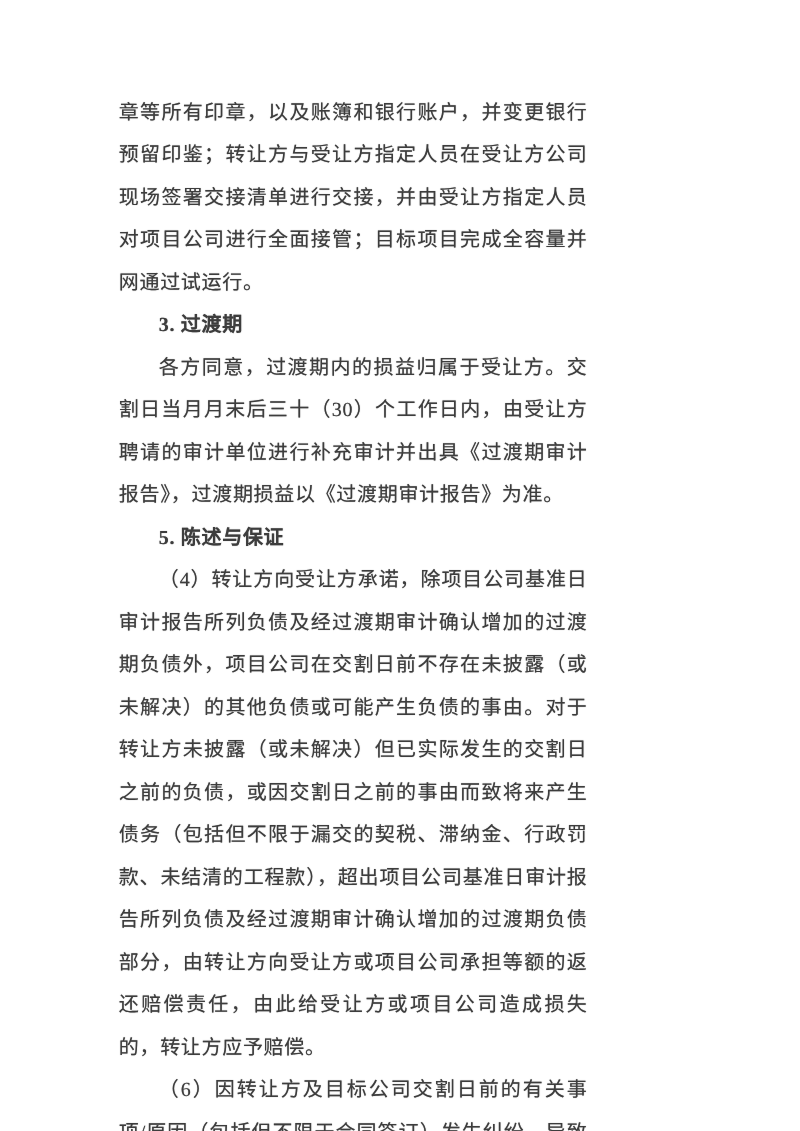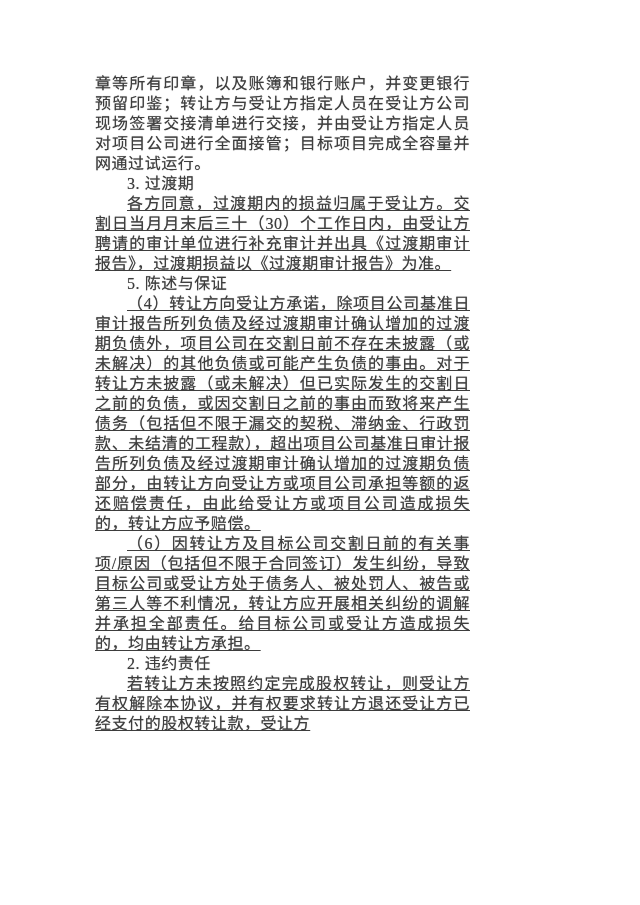--- a/index.html
+++ b/index.html
@@ -14,37 +14,36 @@
   }
   .doc-page {
     box-sizing: border-box;
     width: 564px;
     height: 905px;
     padding: 74px 94px 20px 95px;
     background: #ffffff;
     font-family: "Liberation Serif", "DejaVu Serif", serif;
     font-size: 16px;
     letter-spacing: 0.55px;
-    line-height: 20px;
+    line-height: 34px;
     color: #3d3d3d;
   }
   .doc-body p {
     margin: 0;
     text-align: justify;
     text-justify: inter-character;
     
     text-shadow: 0 0 0.7px rgba(61, 61, 61, 0.65);
   }
   .doc-body p.indent {
     text-indent: 2em;
-    text-decoration: underline;
   }
   .doc-body p.heading {
     text-indent: 2em;
-    font-weight: normal;
+    font-weight: bold;
   }
 </style>
 </head>
 <body>
 
 <div class="doc-page" style="background: rgb(255, 255, 255); color: rgb(61, 61, 61);">
   <div class="doc-body" id="doc-body">
       <p class="">章等所有印章，以及账簿和银行账户，并变更银行预留印鉴；转让方与受让方指定人员在受让方公司现场签署交接清单进行交接，并由受让方指定人员对项目公司进行全面接管；目标项目完成全容量并网通过试运行。</p>
       <p class="heading">3. 过渡期</p>
       <p class="indent">各方同意，过渡期内的损益归属于受让方。交割日当月月末后三十（30）个工作日内，由受让方聘请的审计单位进行补充审计并出具《过渡期审计报告》，过渡期损益以《过渡期审计报告》为准。</p>

